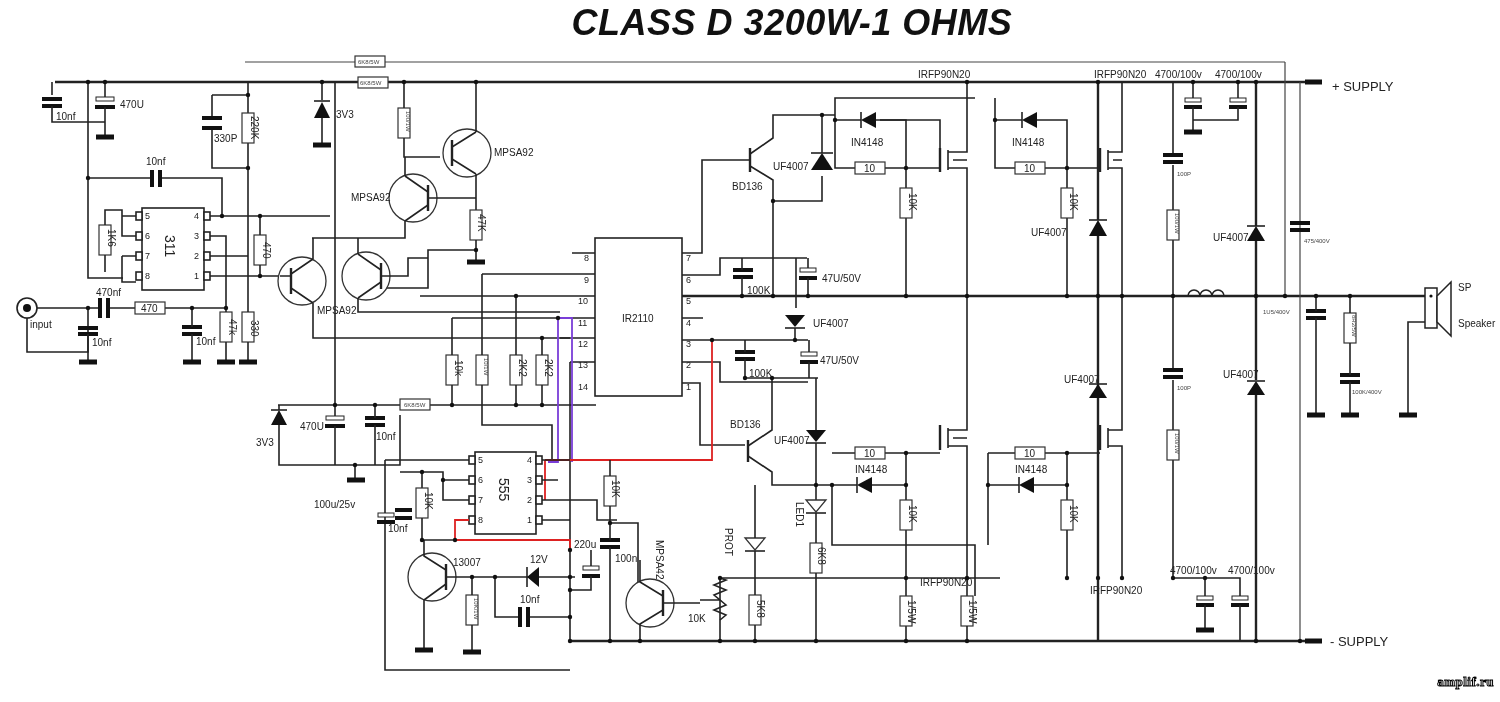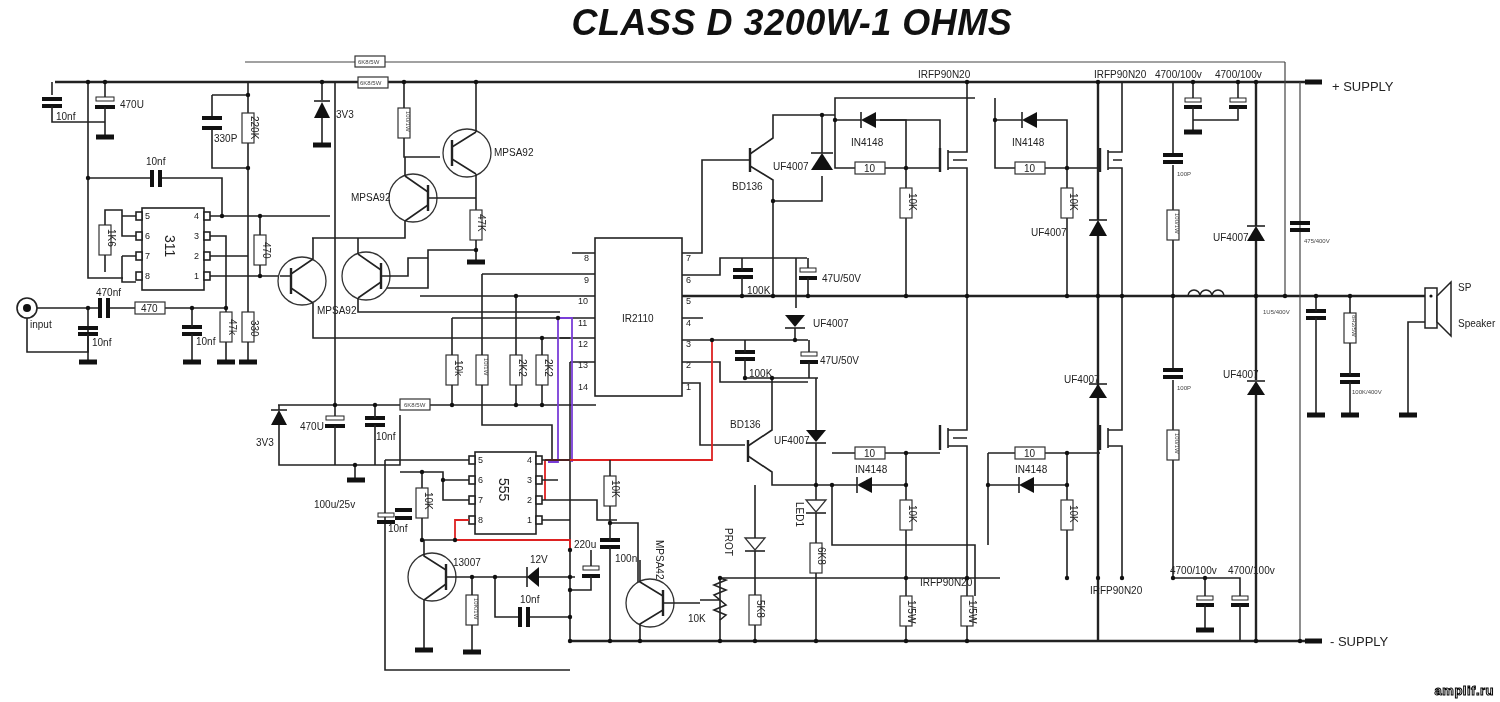--- a/index.html
+++ b/index.html
@@ -1,19 +1,19 @@
 <!DOCTYPE html>
 <html><head>
 <meta charset="utf-8">
 <style>
   html,body{margin:0;padding:0;background:#fff;}
   body{width:1500px;height:702px;overflow:hidden;position:relative;font-family:"Liberation Sans",sans-serif;}
   #title{position:absolute;left:0;top:2px;width:1500px;text-align:center;padding-left:84px;box-sizing:border-box;
     font-family:"Liberation Sans",sans-serif;font-weight:bold;font-style:italic;font-size:36px;color:#111;letter-spacing:0.5px;}
-  #wm{position:absolute;right:6px;bottom:4px;font-family:Liberation Sans, sans-serif;font-weight:bold;font-size:13px;color:#fff;
+  #wm{position:absolute;right:6px;bottom:12px;font-family:Liberation Serif, serif;font-weight:bold;font-size:13px;color:#fff;
     -webkit-text-stroke:1px #000;letter-spacing:0.5px;}
   svg{position:absolute;left:0;top:0;}
   .w{stroke:#222;stroke-width:1.6;fill:none;}
   .wt{stroke:#222;stroke-width:2.4;fill:none;}
   .gry{stroke:#444;stroke-width:1.2;fill:none;}
   .red{stroke:#d22;stroke-width:1.8;fill:none;}
   .pur{stroke:#7a3ed8;stroke-width:1.8;fill:none;}
   .res{fill:#fff;stroke:#333;stroke-width:1.2;}
   .cap{stroke:#111;stroke-width:4;}
   .gnd{stroke:#111;stroke-width:5;}

